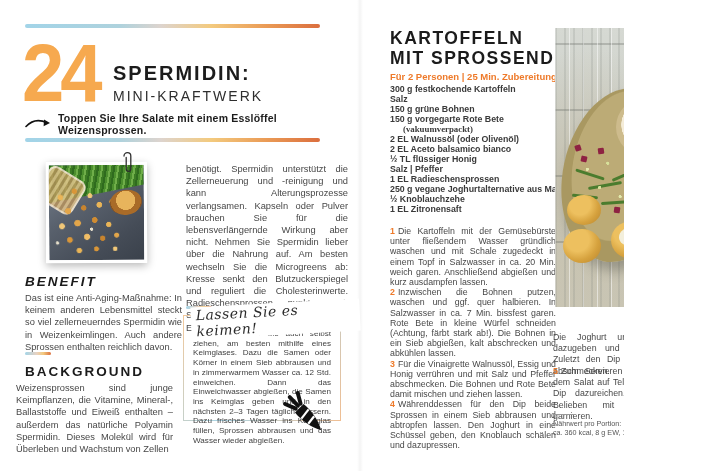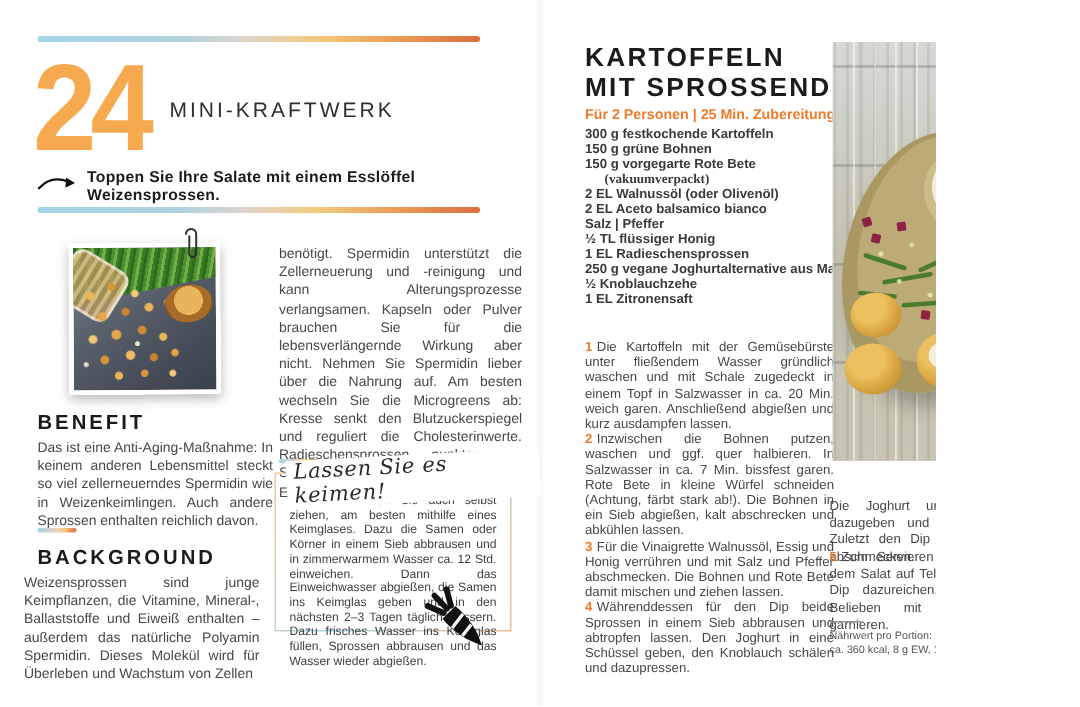--- a/index.html
+++ b/index.html
@@ -137,20 +137,21 @@
 
 <div class="spread">
 
   <div class="abs" style="left:0;top:0;width:360px;height:471px;">
 
     <div class="abs gradbar" style="left:25px;top:24px;width:295px;"></div>
 
     <div class="abs big-num" style="left:22px;top:32px;">24</div>
 
     <div class="abs" style="left:113px;top:62px;">
+      <div class="t1">SPERMIDIN:</div>
       <div class="t2">MINI-KRAFTWERK</div>
     </div>
 
     <div class="abs tagline" style="left:25px;top:112px;">
       <span>
         <svg width="26" height="12" viewBox="0 0 26 12">
           <path d="M1 9.5 C7 3 14 2 22 5.8" stroke="#111" stroke-width="1.6" fill="none" stroke-linecap="round"></path>
           <path d="M19 2.4 L25 6 L18.6 9.2 Z" fill="#111"></path>
         </svg>
       </span>
@@ -164,21 +165,21 @@
       <div class="jar"></div>
       <div class="grains"></div>
       <div class="bowl"></div>
     </div>
     <div class="abs paperclip">
       <svg width="14" height="27" viewBox="0 0 14 27">
         <path d="M4 7 a3.4 3.4 0 0 1 6.8 0 v13 a2.3 2.3 0 0 1 -4.6 0 V8.5" fill="none" stroke="#2e2e2e" stroke-width="1.3" stroke-linecap="round"></path>
       </svg>
     </div>
 
-    <div class="abs sechead" style="left:25px;top:274px;">BENEFIT</div>
+    <div class="abs sechead" style="left:25px;top:274px;font-style:italic;">BENEFIT</div>
     <div class="abs bodytext" style="left:25px;top:292px;width:157px;">Das ist eine Anti-Aging-Maßnahme: In keinem anderen Lebensmittel steckt so viel zellerneuerndes Spermidin wie in Weizenkeimlingen. Auch andere Sprossen enthalten reichlich davon.</div>
 
     <div class="abs minibar" style="left:25px;top:352px;"></div>
 
     <div class="abs sechead" style="left:25px;top:364px;">BACKGROUND</div>
     <div class="abs bodytext" style="left:16px;top:382px;width:157px;">Weizensprossen sind junge Keimpflanzen, die Vitamine, Mineral-, Ballaststoffe und Eiweiß enthalten – außerdem das natürliche Polyamin Spermidin. Dieses Molekül wird für Überleben und Wachstum von Zellen</div>
 
     <div class="abs footer54" style="left:25px;top:441px;">
       <span class="pgnum">43</span>
       <span class="section-label">GESUND ESSEN</span>
@@ -210,27 +211,28 @@
 
     <div class="abs" style="left:30px;top:28px;">
       <div class="r-title">KARTOFFELN</div>
       <div class="r-title">MIT SPROSSENDIP</div>
     </div>
 
     <div class="abs r-meta" style="left:30px;top:71px;">Für 2 Personen | 25 Min. Zubereitung</div>
 
     <div class="abs" style="left:30px;top:84px;width:172px;">
         <div class="ing">300 g festkochende Kartoffeln</div>
+        <div class="ing">Salz</div>
         <div class="ing">150 g grüne Bohnen</div>
         <div class="ing">150 g vorgegarte Rote Bete</div>
         <div class="ing indent">(vakuumverpackt)</div>
         <div class="ing">2 EL Walnussöl (oder Olivenöl)</div>
         <div class="ing">2 EL Aceto balsamico bianco</div>
+        <div class="ing">½ TL flüssiger Honig</div>
         <div class="ing">Salz | Pfeffer</div>
-        <div class="ing">½ TL flüssiger Honig</div>
         <div class="ing">1 EL Radieschensprossen</div>
         <div class="ing">250 g vegane Joghurtalternative aus Mandel</div>
         <div class="ing">½ Knoblauchzehe</div>
         <div class="ing">1 EL Zitronensaft</div>
       </div>
 
     <div class="abs" style="left:30px;top:226px;width:166px;">
         <p class="step"><span class="stepnum">1</span>Die Kartoffeln mit der Gemüsebürste unter fließendem Wasser gründlich waschen und mit Schale zugedeckt in einem Topf in Salzwasser in ca. 20 Min. weich garen. Anschließend abgießen und kurz ausdampfen lassen.</p>
         <p class="step"><span class="stepnum">2</span>Inzwischen die Bohnen putzen, waschen und ggf. quer halbieren. In Salzwasser in ca. 7 Min. bissfest garen. Rote Bete in kleine Würfel schneiden (Achtung, färbt stark ab!). Die Bohnen in ein Sieb abgießen, kalt abschrecken und abkühlen lassen.</p>
         <p class="step"><span class="stepnum">3</span>Für die Vinaigrette Walnussöl, Essig und Honig verrühren und mit Salz und Pfeffer abschmecken. Die Bohnen und Rote Bete damit mischen und ziehen lassen.</p>

